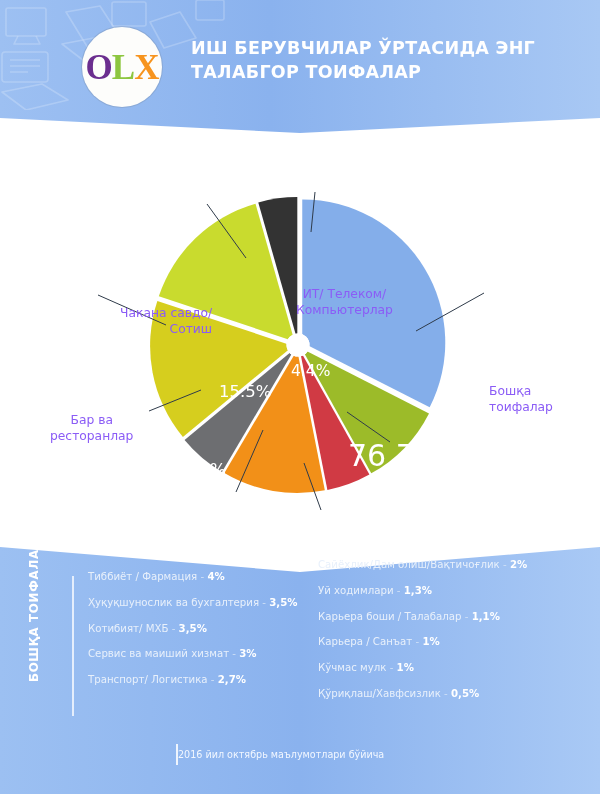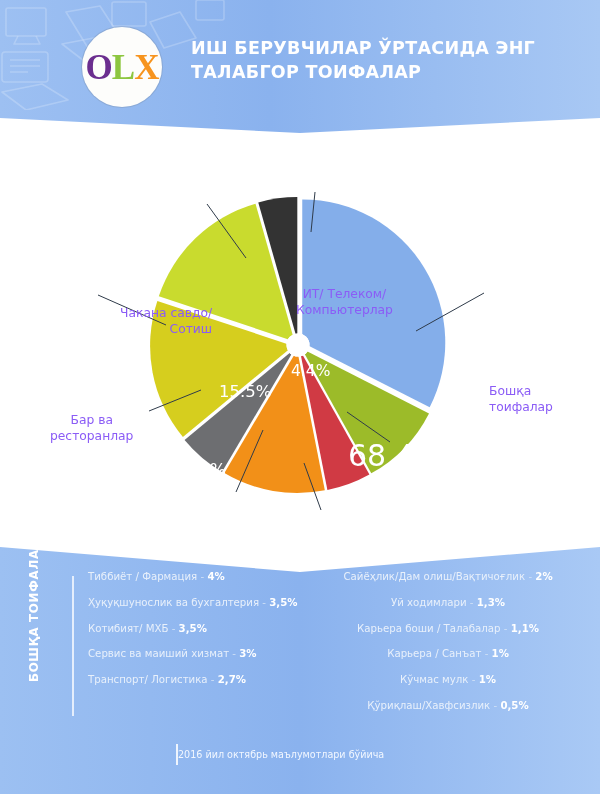--- a/index.html
+++ b/index.html
@@ -53,21 +53,21 @@
   .vert-label{
     position:absolute;left:-42px;top:600px;width:160px;height:22px;
     transform:rotate(-90deg);transform-origin:center center;
     color:#ffffff;font-weight:bold;font-size:11.8px;letter-spacing:.7px;
     text-align:center;white-space:nowrap;
   }
   .vert-rule{position:absolute;left:72px;top:576px;width:1.6px;height:140px;background:rgba(255,255,255,.75);}
 
   .legend-col{position:absolute;}
   .legend-col.left{left:88px;top:572px;width:230px;}
-  .legend-col.right{left:318px;top:572px;width:260px;text-align:center;}
+  .legend-col.right{left:318px;top:560px;width:260px;}
   .leg-item{
     color:#e8f0fb;font-size:10.2px;line-height:1;margin-bottom:15.6px;white-space:nowrap;
   }
   .leg-item b{color:#ffffff;font-weight:bold;}
   .leg-sep{color:#cfe0f6;}
 
   .footer{position:absolute;left:176px;top:744px;display:flex;align-items:center;}
   .footer-rule{width:2px;height:21px;background:rgba(255,255,255,.85);}
   .footer-txt{color:#f2f7ff;font-size:9.6px;white-space:nowrap;}
 </style>
@@ -136,21 +136,21 @@
         <line x1="484" y1="153" x2="416" y2="191"></line>
         <line x1="207" y1="64" x2="246" y2="118"></line>
         <line x1="98" y1="155" x2="166" y2="185"></line>
         <line x1="149" y1="271" x2="201" y2="250"></line>
         <line x1="236" y1="352" x2="263" y2="290"></line>
         <line x1="321" y1="370" x2="304" y2="323"></line>
         <line x1="390" y1="302" x2="347" y2="272"></line>
       </g>
     </svg>
 
-    <div class="pct" style="left:348px;top:298px;font-size:30px;">68.4%</div>
+    <div class="pct" style="left:348px;top:298px;font-size:30px;">76.7%</div>
     <div class="pct" style="left:341px;top:393px;font-size:15.5px;">9.4%</div>
     <div class="pct" style="left:296px;top:428px;font-size:15px;">5%</div>
     <div class="pct" style="left:238px;top:405px;font-size:16px;">11.6%</div>
     <div class="pct" style="left:207px;top:378px;font-size:15.5px;">5.5%</div>
     <div class="pct" style="left:172px;top:320px;font-size:17px;">16.1%</div>
     <div class="pct" style="left:219px;top:242px;font-size:16.5px;">15.5%</div>
     <div class="pct" style="left:291px;top:222px;font-size:15.5px;">4.4%</div>
 
     <div class="cat-label" style="left:296px;top:146px;text-align:center;">
       <div>ИТ/ Телеком/</div>

